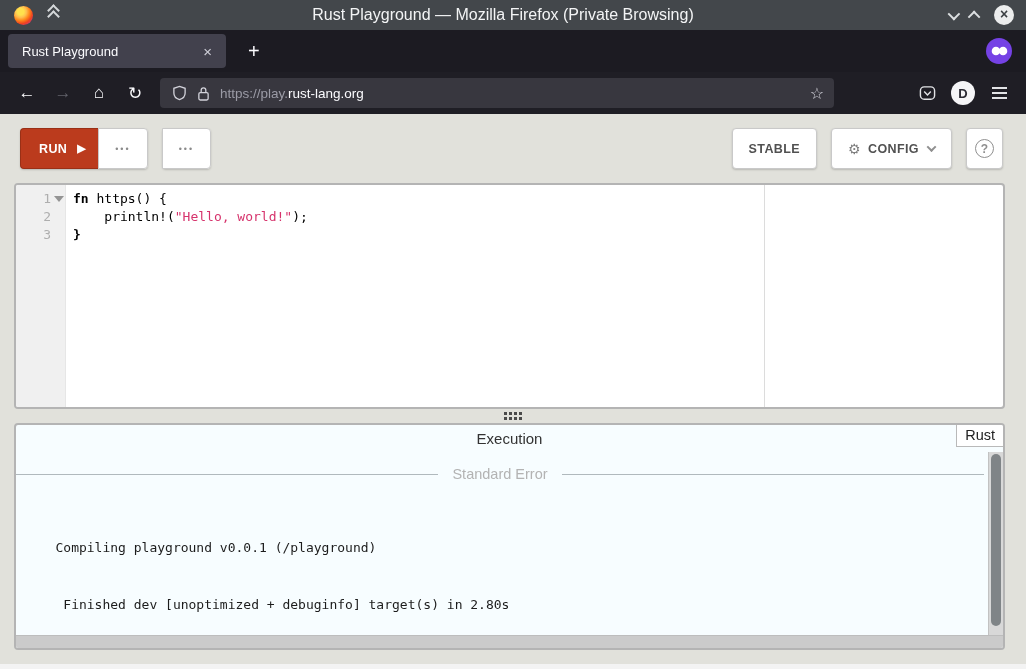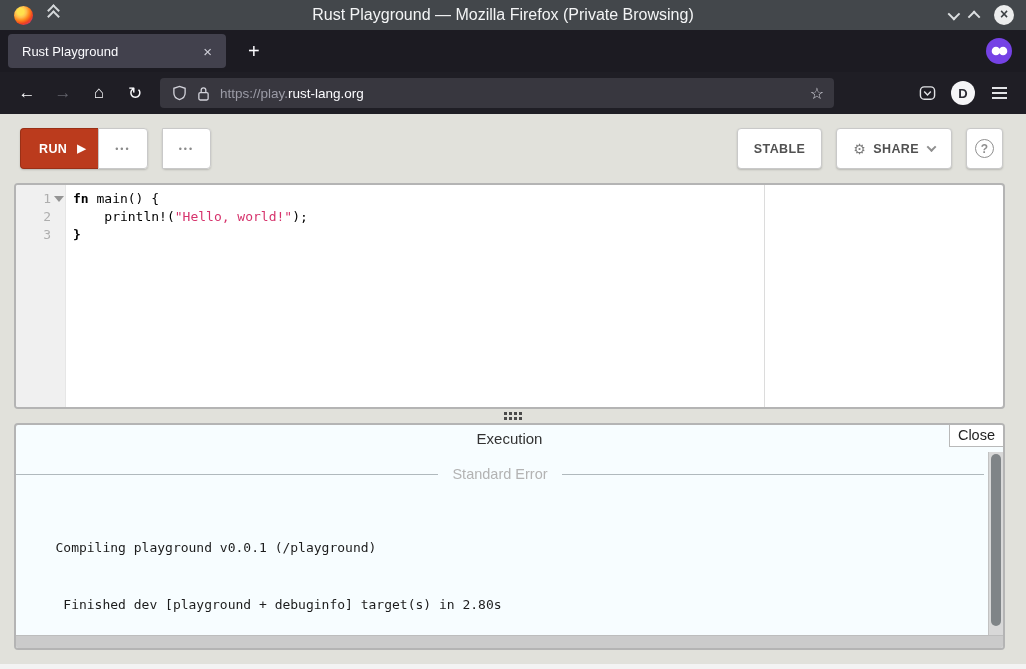--- a/index.html
+++ b/index.html
@@ -182,38 +182,38 @@
             <span class="dots">•••</span>
           </div>
         </div>
       </div>
       <div class="tool-right">
         <div class="btn single">
           <span>STABLE</span>
         </div>
         <div class="btn single">
           <span class="gear-glyph">⚙</span>
-          <span>SHARE</span>
+          <span>CONFIG</span>
           <span class="chev"></span>
         </div>
         <div class="btn btn-help">
           <span class="help-circle">?</span>
         </div>
       </div>
     </div>
 
     <div class="editor-wrap">
       <div class="gutter">
         <div class="gutter-row"><span>1</span><span class="fold"></span></div>
         <div class="gutter-row"><span>2</span></div>
         <div class="gutter-row"><span>3</span></div>
       </div>
       <div class="code-area">
         <div class="print-margin"></div>
-        <div class="code-line"><span class="kw">fn</span><span> main() {</span></div>
+        <div class="code-line"><span class="kw">fn</span><span> https() {</span></div>
         <div class="code-line"><span>    println!(</span><span style="color:#d6336c">"Hello, world!"</span><span>);</span></div>
         <div class="code-line kw"><span>}</span></div>
       </div>
     </div>
 
     <div class="splitter">
       <div class="grip">
           <i></i>
           <i></i>
           <i></i>
@@ -221,30 +221,30 @@
           <i></i>
           <i></i>
           <i></i>
           <i></i>
         </div>
     </div>
 
     <div class="exec">
       <div class="exec-header">
         <span>Execution</span>
-        <span class="exec-close">Close</span>
+        <span class="exec-close">Rust</span>
       </div>
       <div class="exec-body">
         <div class="exec-content">
           <div class="divider">
               <span>Standard Error</span>
             </div>
           <div class="mono-block stderr-block">
             <div>   Compiling playground v0.0.1 (/playground)</div>
-            <div>    Finished dev [playground + debuginfo] target(s) in 2.80s</div>
+            <div>    Finished dev [unoptimized + debuginfo] target(s) in 2.80s</div>
             
           </div>
 
         </div>
         <div class="vscroll">
           <div class="vthumb"></div>
         </div>
       </div>
       <div class="hscroll"></div>
     </div>

